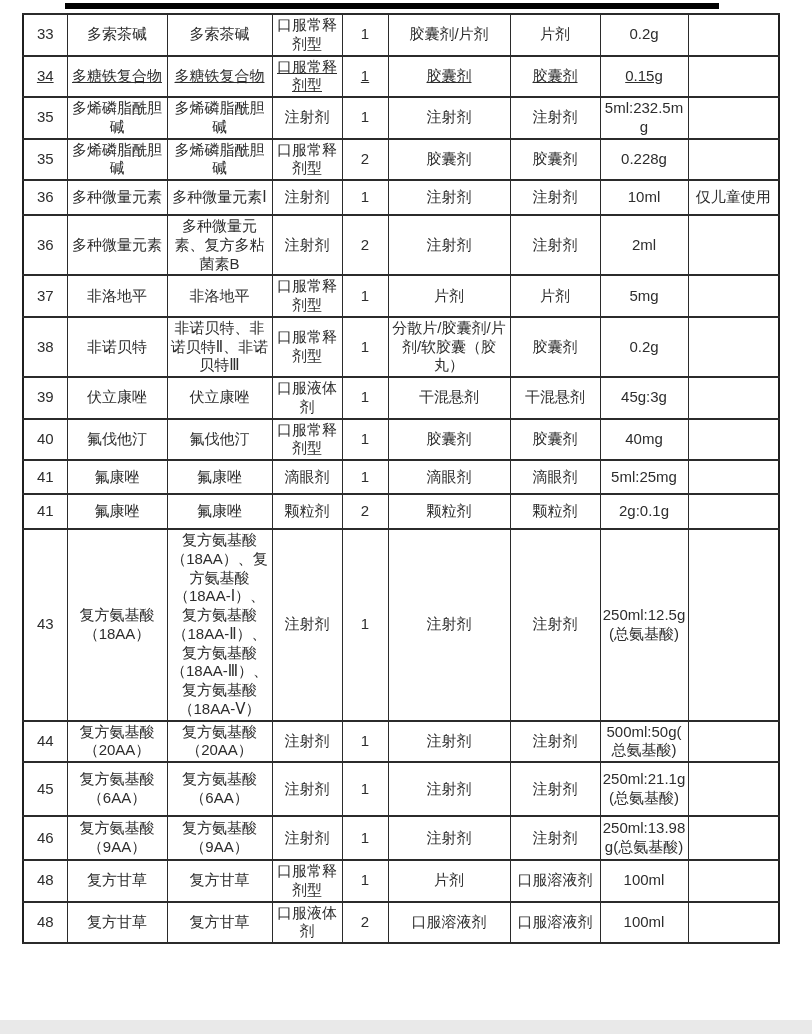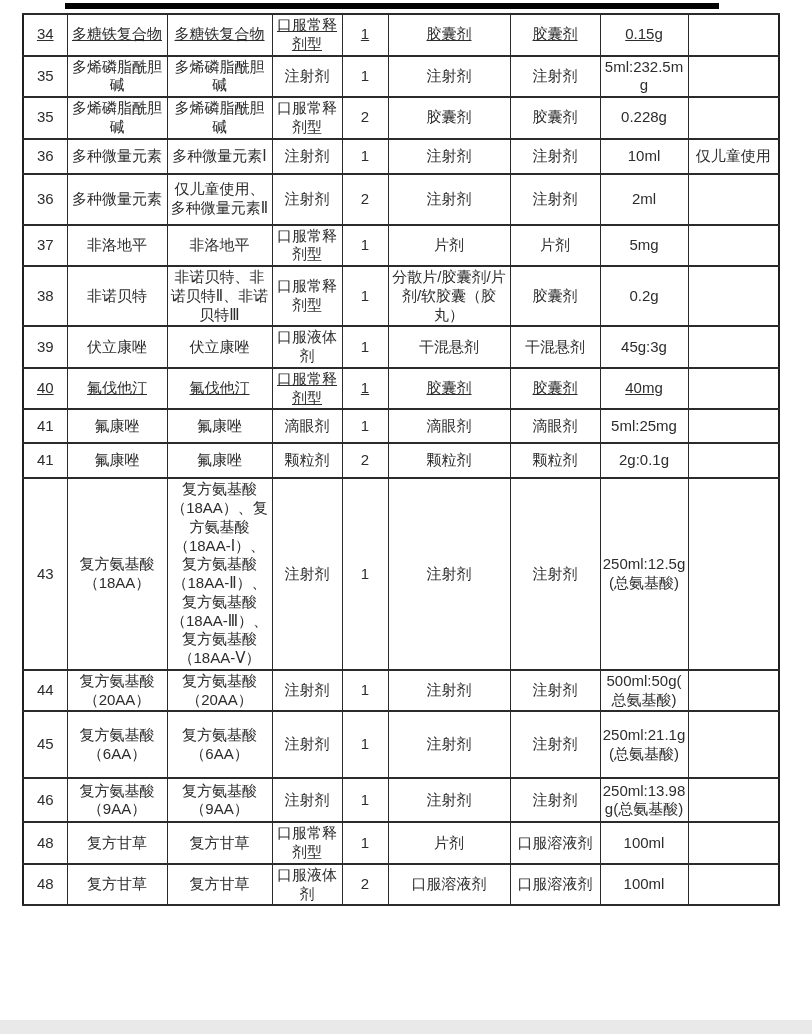--- a/index.html
+++ b/index.html
@@ -69,20 +69,31 @@
       <col style="width:100px">
       <col style="width:105px">
       <col style="width:70px">
       <col style="width:46px">
       <col style="width:122px">
       <col style="width:90px">
       <col style="width:88px">
       <col style="width:91px">
     </colgroup>
     <tbody id="tbody">
+        <tr style="height: 35px;">
+          <td>33</td>
+          <td>多索茶碱</td>
+          <td>多索茶碱</td>
+          <td>口服常释剂型</td>
+          <td>1</td>
+          <td>胶囊剂/片剂</td>
+          <td>片剂</td>
+          <td>0.2g</td>
+          <td></td>
+        </tr>
         <tr style="height: 36px; text-decoration: underline;">
           <td>34</td>
           <td>多糖铁复合物</td>
           <td>多糖铁复合物</td>
           <td>口服常释剂型</td>
           <td>1</td>
           <td>胶囊剂</td>
           <td>胶囊剂</td>
           <td>0.15g</td>
           <td></td>
@@ -116,21 +127,21 @@
           <td>注射剂</td>
           <td>1</td>
           <td>注射剂</td>
           <td>注射剂</td>
           <td>10ml</td>
           <td>仅儿童使用</td>
         </tr>
         <tr style="height: 51px;">
           <td>36</td>
           <td>多种微量元素</td>
-          <td>仅儿童使用、多种微量元素Ⅱ</td>
+          <td>多种微量元素、复方多粘菌素B</td>
           <td>注射剂</td>
           <td>2</td>
           <td>注射剂</td>
           <td>注射剂</td>
           <td>2ml</td>
           <td></td>
         </tr>
         <tr style="height: 36px;">
           <td>37</td>
           <td>非洛地平</td>
@@ -157,21 +168,21 @@
           <td>39</td>
           <td>伏立康唑</td>
           <td>伏立康唑</td>
           <td>口服液体剂</td>
           <td>1</td>
           <td>干混悬剂</td>
           <td>干混悬剂</td>
           <td>45g:3g</td>
           <td></td>
         </tr>
-        <tr style="height: 35px; text-decoration: underline;">
+        <tr style="height: 35px;">
           <td>40</td>
           <td>氟伐他汀</td>
           <td>氟伐他汀</td>
           <td>口服常释剂型</td>
           <td>1</td>
           <td>胶囊剂</td>
           <td>胶囊剂</td>
           <td>40mg</td>
           <td></td>
         </tr>
@@ -212,21 +223,21 @@
           <td>44</td>
           <td>复方氨基酸（20AA）</td>
           <td>复方氨基酸（20AA）</td>
           <td>注射剂</td>
           <td>1</td>
           <td>注射剂</td>
           <td>注射剂</td>
           <td>500ml:50g(总氨基酸)</td>
           <td></td>
         </tr>
-        <tr style="height: 67px;">
+        <tr style="height: 54px;">
           <td>45</td>
           <td>复方氨基酸（6AA）</td>
           <td>复方氨基酸（6AA）</td>
           <td>注射剂</td>
           <td>1</td>
           <td>注射剂</td>
           <td>注射剂</td>
           <td>250ml:21.1g(总氨基酸)</td>
           <td></td>
         </tr>

